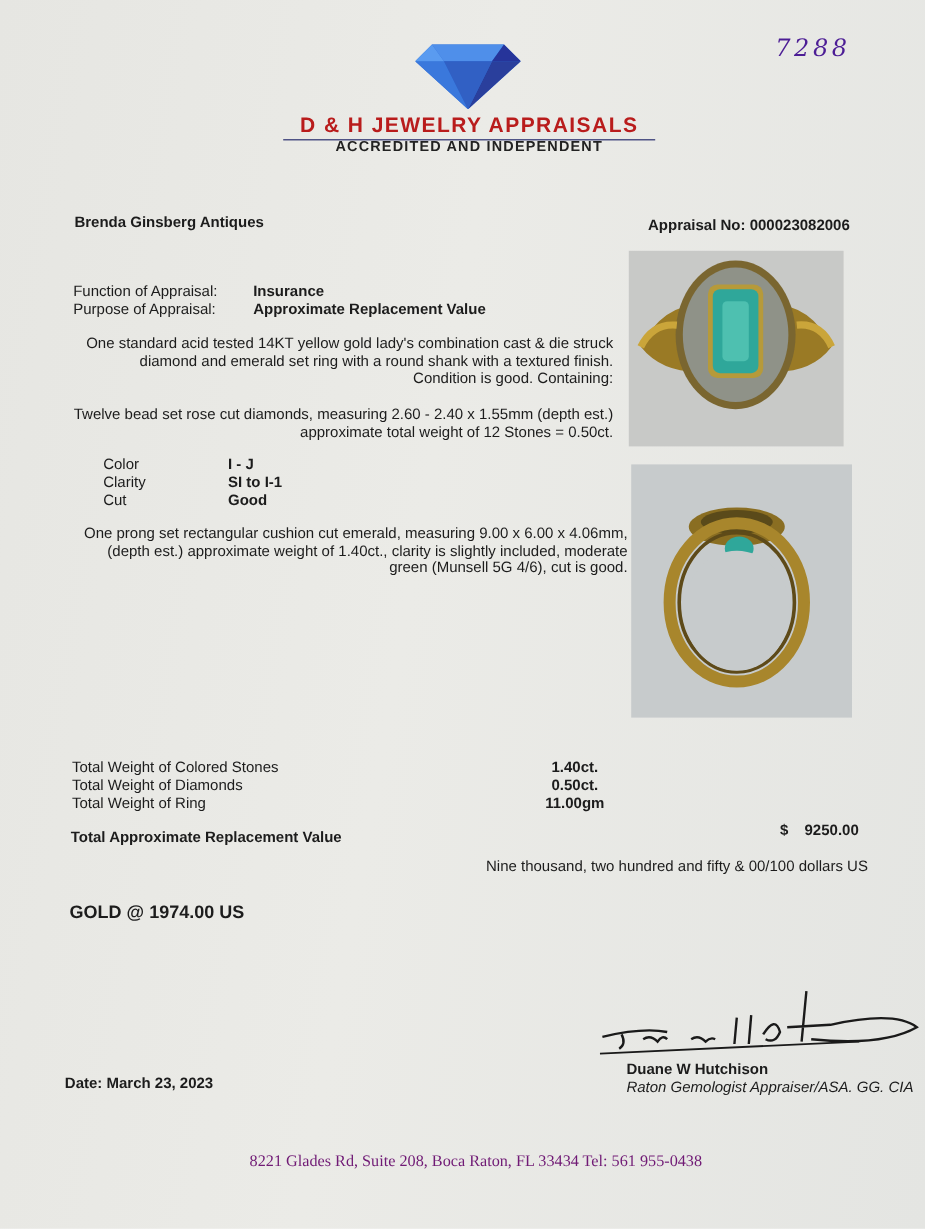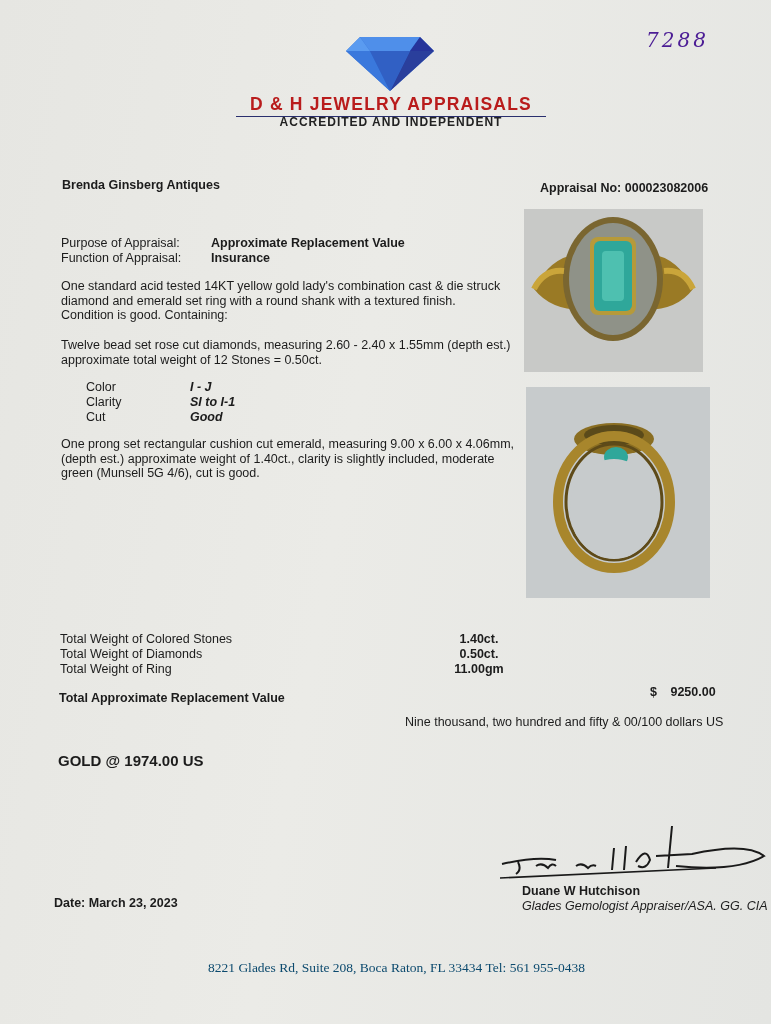--- a/index.html
+++ b/index.html
@@ -23,39 +23,39 @@
     }
     .tagline {
       left: 236px; top: 115px; width: 310px; text-align: center; font-size: 12px;
       font-weight: bold; letter-spacing: 1px; color: #222;
     }
     .client { left: 62px; top: 178px; font-size: 12.5px; font-weight: bold; }
     .apprno { left: 540px; top: 181px; font-size: 12.5px; font-weight: bold; }
     .kv { font-size: 12.5px; line-height: 14.5px; }
     .kv .lbl { display: inline-block; width: 150px; }
     .kv .val { font-weight: bold; }
-    .para { font-size: 12.5px; line-height: 14.5px; width: 450px; }
+    .para { font-size: 12.5px; line-height: 14.5px; width: 450px; text-align: right; }
     .spec { left: 86px; top: 380px; font-size: 12.5px; line-height: 15px; }
     .spec .lbl { display: inline-block; width: 104px; }
-    .spec .val { font-weight: bold; font-style: italic; }
+    .spec .val { font-weight: bold; }
     .photo {
       background: #c9cac8; overflow: hidden;
     }
     .totals { left: 60px; top: 632px; font-size: 12.5px; line-height: 15px; }
     .totals-vals { left: 430px; top: 632px; font-size: 12.5px; line-height: 15px; font-weight: bold; text-align: center; width: 98px; }
     .tarv { left: 59px; top: 691px; font-size: 12.5px; font-weight: bold; }
     .amount { left: 650px; top: 685px; font-size: 12.5px; font-weight: bold; word-spacing: 10px; }
     .words { left: 388px; top: 715px; font-size: 12.5px; margin-left: 17px; }
     .gold { left: 58px; top: 752px; font-size: 15px; font-weight: bold; }
     .date { left: 54px; top: 896px; font-size: 12.5px; font-weight: bold; }
     .signature { left: 496px; top: 822px; width: 275px; height: 60px; }
     .signer { left: 522px; top: 884px; font-size: 12.5px; font-weight: bold; }
     .signer-title { left: 522px; top: 899px; font-size: 12.5px; font-style: italic; white-space: nowrap; }
     .address {
-      left: 208px; top: 960px; font-family: "Liberation Serif", serif; font-size: 13.5px; color: #0c4a6e;
+      left: 208px; top: 960px; font-family: "Liberation Serif", serif; font-size: 13.5px; color: #701a75;
       white-space: nowrap;
       text-align: center;
     }
   </style>
 </head>
 <body>
 
 <div class="abs handnum">7288</div>
 
 <div class="abs logo">
@@ -71,24 +71,24 @@
 </div>
 
 <div class="abs company">D &amp; H JEWELRY APPRAISALS</div>
 <div class="abs tagline">ACCREDITED AND INDEPENDENT</div>
 
 <div class="abs client">Brenda Ginsberg Antiques</div>
 <div class="abs apprno">Appraisal No: 000023082006</div>
 
 <div class="abs kv" style="left:61px; top:236px;">
   <div>
-    <span class="lbl">Purpose of Appraisal:</span><span class="val">Approximate Replacement Value</span>
+    <span class="lbl">Function of Appraisal:</span><span class="val">Insurance</span>
   </div>
   <div>
-    <span class="lbl">Function of Appraisal:</span><span class="val">Insurance</span>
+    <span class="lbl">Purpose of Appraisal:</span><span class="val">Approximate Replacement Value</span>
   </div>
 </div>
 
 <div class="abs para" style="left:61px; top:279px;">One standard acid tested 14KT yellow gold lady's combination cast &amp; die struck diamond and emerald set ring with a round shank with a textured finish. Condition is good.   Containing:</div>
 
 <div class="abs para" style="left:61px; top:338px;">Twelve bead set rose cut diamonds, measuring 2.60 - 2.40 x 1.55mm (depth est.) approximate total weight of 12 Stones = 0.50ct.</div>
 
 <div class="abs spec">
   <div><span class="lbl">Color</span><span class="val">I - J</span></div>
   <div><span class="lbl">Clarity</span><span class="val">SI to I-1</span></div>
@@ -141,17 +141,17 @@
   <svg width="275" height="60" viewBox="0 0 275 60">
     <path d="M6,42 Q40,34 60,38 M22,40 Q26,48 20,52 M40,44 Q46,40 52,46 Q56,40 60,44" stroke="#1a1a1a" stroke-width="2" fill="none"></path>
     <path d="M80,44 Q86,40 92,46 Q96,42 100,44" stroke="#1a1a1a" stroke-width="2" fill="none"></path>
     <path d="M116,48 L118,26 M128,48 L130,24" stroke="#1a1a1a" stroke-width="2" fill="none"></path>
     <path d="M140,40 Q150,24 154,38 Q150,48 142,44" stroke="#1a1a1a" stroke-width="2" fill="none"></path>
     <path d="M176,4 L172,46 M160,34 L196,32 Q250,20 268,34 Q240,50 180,44" stroke="#1a1a1a" stroke-width="2" fill="none"></path>
     <path d="M4,56 L220,46" stroke="#1a1a1a" stroke-width="1.6" fill="none"></path>
   </svg>
 </div>
 <div class="abs signer">Duane W Hutchison</div>
-<div class="abs signer-title">Glades Gemologist Appraiser/ASA. GG. CIA</div>
+<div class="abs signer-title">Raton Gemologist Appraiser/ASA. GG. CIA</div>
 
 <div class="abs date">Date: March 23, 2023</div>
 
 <div class="abs address">8221 Glades Rd, Suite 208, Boca Raton, FL 33434  Tel: 561 955-0438</div>
 
 </body></html>

